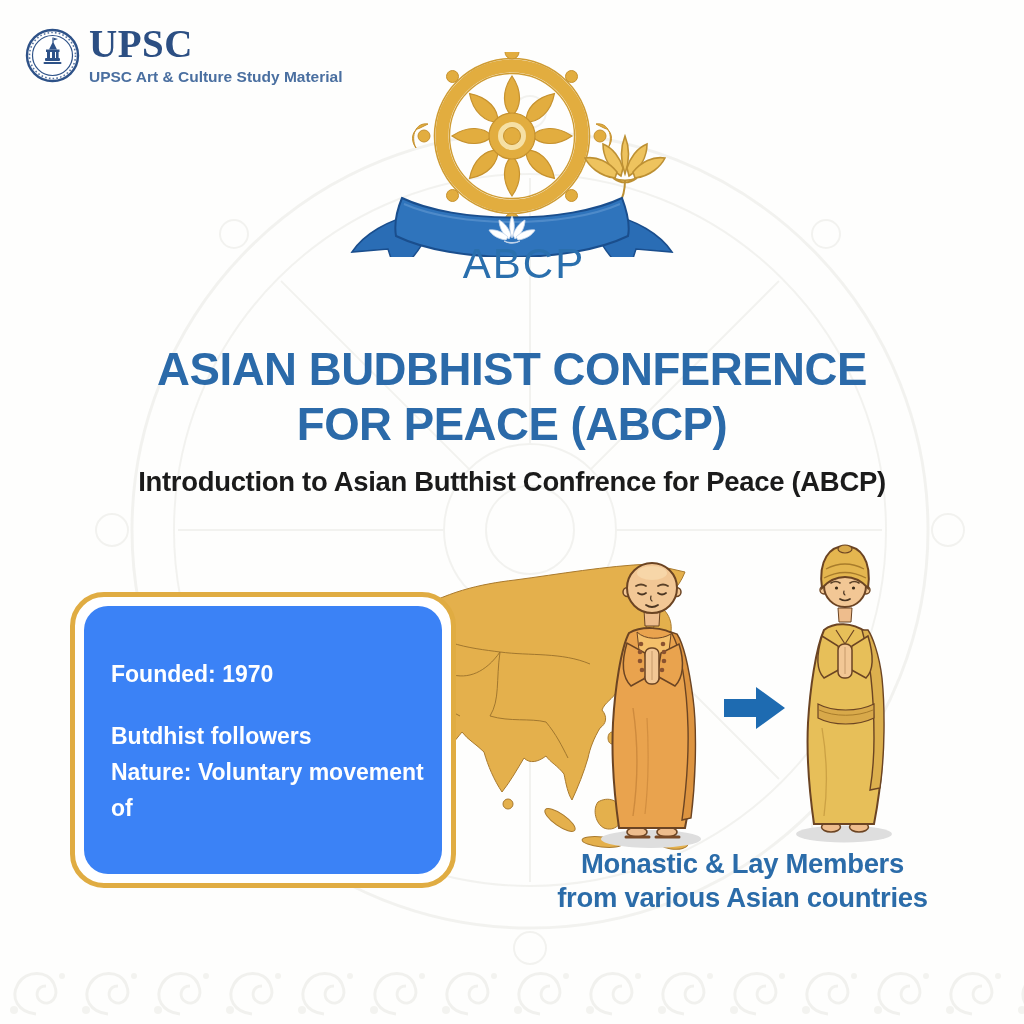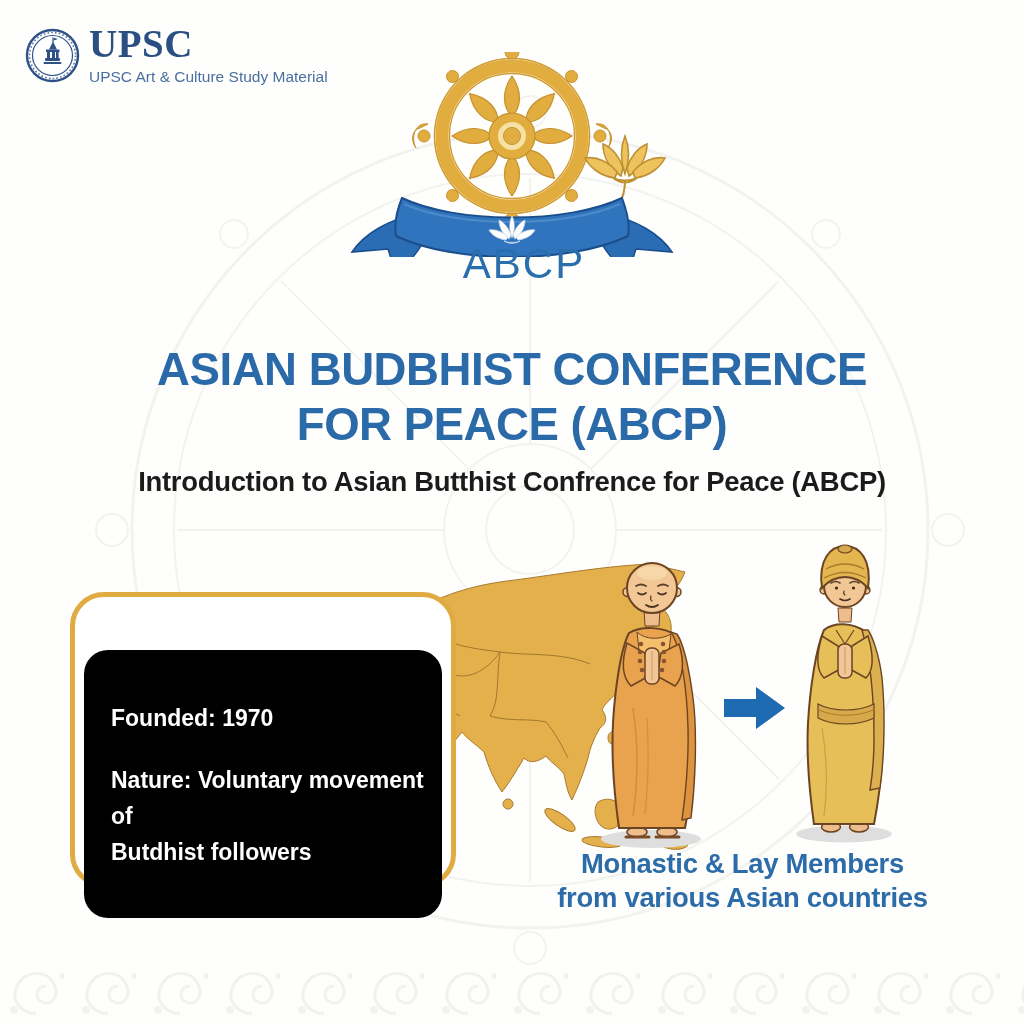--- a/index.html
+++ b/index.html
@@ -8,38 +8,38 @@
 
   
   .wm{position:absolute;inset:0;pointer-events:none;}
   .paisley-band{position:absolute;left:0;bottom:0;width:1024px;height:62px;pointer-events:none;}
 
   
   .header{position:absolute;left:25px;top:24px;display:flex;align-items:center;}
   .emblem{width:55px;height:55px;margin-right:9px;}
   .brand{font-family:"Liberation Serif",serif;font-weight:700;font-size:39px;line-height:1;
          color:#2c4f83;letter-spacing:.5px;}
-  .tagline{font-size:15.5px;font-weight:400;color:#4a6fa0;margin-top:5px;}
+  .tagline{font-size:15.5px;font-weight:700;color:#4a6fa0;margin-top:5px;}
 
   
   .logo-svg{position:absolute;left:322px;top:52px;width:380px;height:205px;}
   .acronym{position:absolute;left:0;top:240px;width:1024px;text-align:center;
            font-family:Liberation Sans, sans-serif;font-size:42px;color:#2a6fad;letter-spacing:2px;margin-left:12px;}
 
   
   .title{position:absolute;left:0;top:342px;width:1024px;text-align:center;color:#2b6aa9;
          font-weight:800;font-size:47px;line-height:1.17;letter-spacing:-.5px;transform:scaleX(.97);}
   .subtitle{position:absolute;left:0;top:466px;width:1024px;text-align:center;color:#1b1b1b;
             font-weight:700;font-size:28px;letter-spacing:-.3px;transform:scaleX(.98);}
 
   
   .info-card{position:absolute;left:70px;top:592px;width:386px;height:296px;box-sizing:border-box;
              border:5px solid #e0ac42;border-radius:34px;background:#ffffff;padding:9px;z-index:3;}
-  .info-card-inner{box-sizing:border-box;width:100%;height:100%;background:#000000;border-radius:24px;
-                   padding:50px 18px 0 27px;color:#ffffff;font-weight:700;font-size:23px;line-height:36px;margin-top:44px;}
+  .info-card-inner{box-sizing:border-box;width:100%;height:100%;background:#3b82f6;border-radius:24px;
+                   padding:50px 18px 0 27px;color:#ffffff;font-weight:700;font-size:23px;line-height:36px;}
   .gap{height:26px;}
 
   
   .map-svg{position:absolute;left:350px;top:552px;width:345px;height:315px;z-index:1;}
   .monk-svg{position:absolute;left:585px;top:548px;width:135px;height:305px;z-index:2;}
   .lay-svg{position:absolute;left:778px;top:538px;width:135px;height:310px;z-index:2;}
   .arrow-svg{position:absolute;left:724px;top:686px;width:62px;height:44px;z-index:2;}
 
   .caption{position:absolute;left:545px;top:847px;width:395px;text-align:center;color:#2b6ca9;
            font-weight:700;font-size:28px;line-height:1.2;letter-spacing:-.3px;transform:scaleX(.98);z-index:3;}
@@ -318,22 +318,22 @@
     <circle cx="58.5" cy="50" r="1.6" fill="#3a2a18"></circle>
     <circle cx="75.5" cy="50" r="1.6" fill="#3a2a18"></circle>
     <path d="M66,53 Q65,56 67,57" fill="none" stroke="#4a3522" stroke-width="1.1" stroke-linecap="round"></path>
     <path d="M62,61 Q67,64 72,61" fill="none" stroke="#4a3522" stroke-width="1.7" stroke-linecap="round"></path>
   </svg>
 
   <div class="info-card">
     <div class="info-card-inner">
       <div>Founded: 1970</div>
       <div class="gap"></div>
+      <div>Butdhist followers</div>
       <div>Nature: Voluntary movement of</div>
-      <div>Butdhist followers</div>
     </div>
   </div>
 
   <div class="caption">
     <div>Monastic &amp; Lay Members</div>
     <div>from various Asian countries</div>
   </div>
 
 </div>
 

